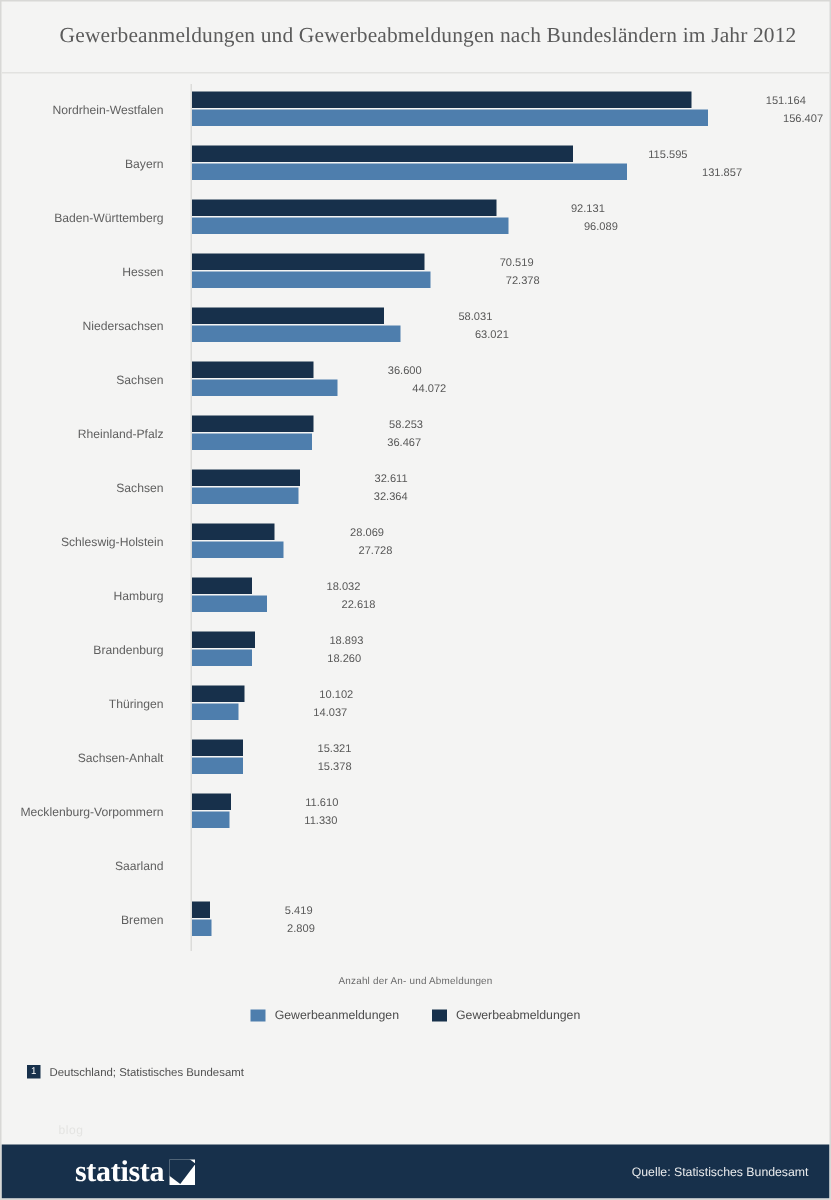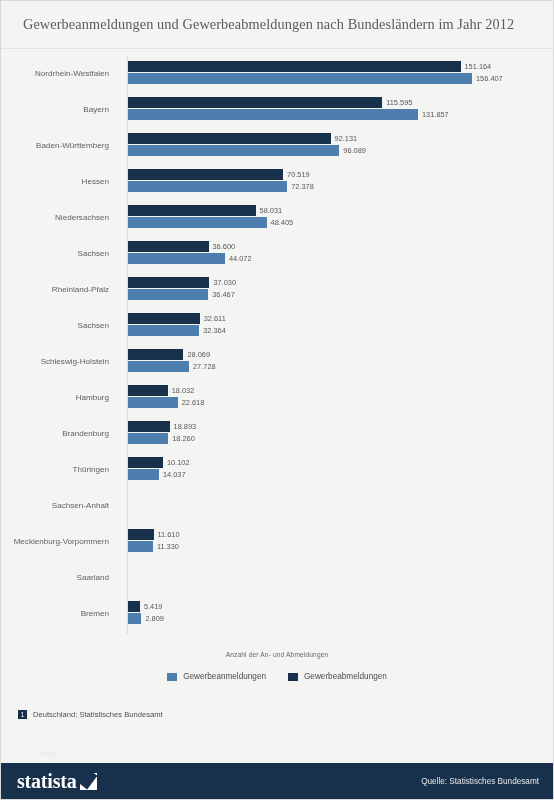--- a/index.html
+++ b/index.html
@@ -26,20 +26,21 @@
   
   .title-wrap {
     position: absolute;
     left: 0; right: 0; top: 0;
     height: 48px;
     border-bottom: 1px solid #e2e2e0;
     display: flex;
     align-items: center;
     padding: 0 22px;
     box-sizing: border-box;
+    justify-content: flex-end;
   }
   .chart-title {
     font-family: "Liberation Serif", serif;
     font-size: 14.3px;
     color: #5b5b5b;
     letter-spacing: 0.1px;
     white-space: nowrap;
   }
 
   
@@ -84,20 +85,21 @@
     top: 0;
     right: 0;
     height: 36px;
   }
   .barline {
     position: absolute;
     left: 0;
     height: 11px;
     display: flex;
     align-items: center;
+    gap: 46px;
   }
   .barline.upper { top: 5px; }
   .barline.lower { top: 17px; }
   .bar {
     height: 11px;
     display: block;
   }
   .bar.dark  { background: #17304b; }
   .bar.light { background: #4e7ead; }
   .bar-value {
@@ -189,20 +191,21 @@
     display: flex;
     align-items: center;
     justify-content: space-between;
     padding: 0 14px 0 16px;
     box-sizing: border-box;
   }
   .brand {
     display: flex;
     align-items: flex-end;
     gap: 3px;
+    margin-left: 33px;
   }
   .brand-name {
     font-family: "Liberation Serif", serif;
     font-weight: bold;
     font-size: 20px;
     color: #ffffff;
     letter-spacing: -0.2px;
     line-height: 1;
   }
   .brand-mark {
@@ -295,21 +298,21 @@
         </div>
         <div class="row">
           <div class="cat-label">Niedersachsen</div>
           <div class="bars">
             <div class="barline upper">
               <span class="bar dark" style="width: 127.6px; background: rgb(23, 48, 75);"></span>
               <span class="bar-value">58.031</span>
             </div>
             <div class="barline lower">
               <span class="bar light" style="width: 138.6px; background: rgb(78, 126, 173);"></span>
-              <span class="bar-value">48.405</span>
+              <span class="bar-value">63.021</span>
             </div>
           </div>
         </div>
         <div class="row">
           <div class="cat-label">Sachsen</div>
           <div class="bars">
             <div class="barline upper">
               <span class="bar dark" style="width: 80.5px; background: rgb(23, 48, 75);"></span>
               <span class="bar-value">36.600</span>
             </div>
@@ -317,21 +320,21 @@
               <span class="bar light" style="width: 96.9px; background: rgb(78, 126, 173);"></span>
               <span class="bar-value">44.072</span>
             </div>
           </div>
         </div>
         <div class="row">
           <div class="cat-label">Rheinland-Pfalz</div>
           <div class="bars">
             <div class="barline upper">
               <span class="bar dark" style="width: 81.4px; background: rgb(23, 48, 75);"></span>
-              <span class="bar-value">37.030</span>
+              <span class="bar-value">58.253</span>
             </div>
             <div class="barline lower">
               <span class="bar light" style="width: 80.2px; background: rgb(78, 126, 173);"></span>
               <span class="bar-value">36.467</span>
             </div>
           </div>
         </div>
         <div class="row">
           <div class="cat-label">Sachsen</div>
           <div class="bars">
@@ -392,20 +395,30 @@
               <span class="bar-value">10.102</span>
             </div>
             <div class="barline lower">
               <span class="bar light" style="width: 30.9px; background: rgb(78, 126, 173);"></span>
               <span class="bar-value">14.037</span>
             </div>
           </div>
         </div>
         <div class="row">
           <div class="cat-label">Sachsen-Anhalt</div>
+          <div class="bars">
+            <div class="barline upper">
+              <span class="bar dark" style="width: 33.7px; background: rgb(23, 48, 75);"></span>
+              <span class="bar-value">15.321</span>
+            </div>
+            <div class="barline lower">
+              <span class="bar light" style="width: 33.8px; background: rgb(78, 126, 173);"></span>
+              <span class="bar-value">15.378</span>
+            </div>
+          </div>
         </div>
         <div class="row">
           <div class="cat-label">Mecklenburg-Vorpommern</div>
           <div class="bars">
             <div class="barline upper">
               <span class="bar dark" style="width: 25.5px; background: rgb(23, 48, 75);"></span>
               <span class="bar-value">11.610</span>
             </div>
             <div class="barline lower">
               <span class="bar light" style="width: 24.9px; background: rgb(78, 126, 173);"></span>

